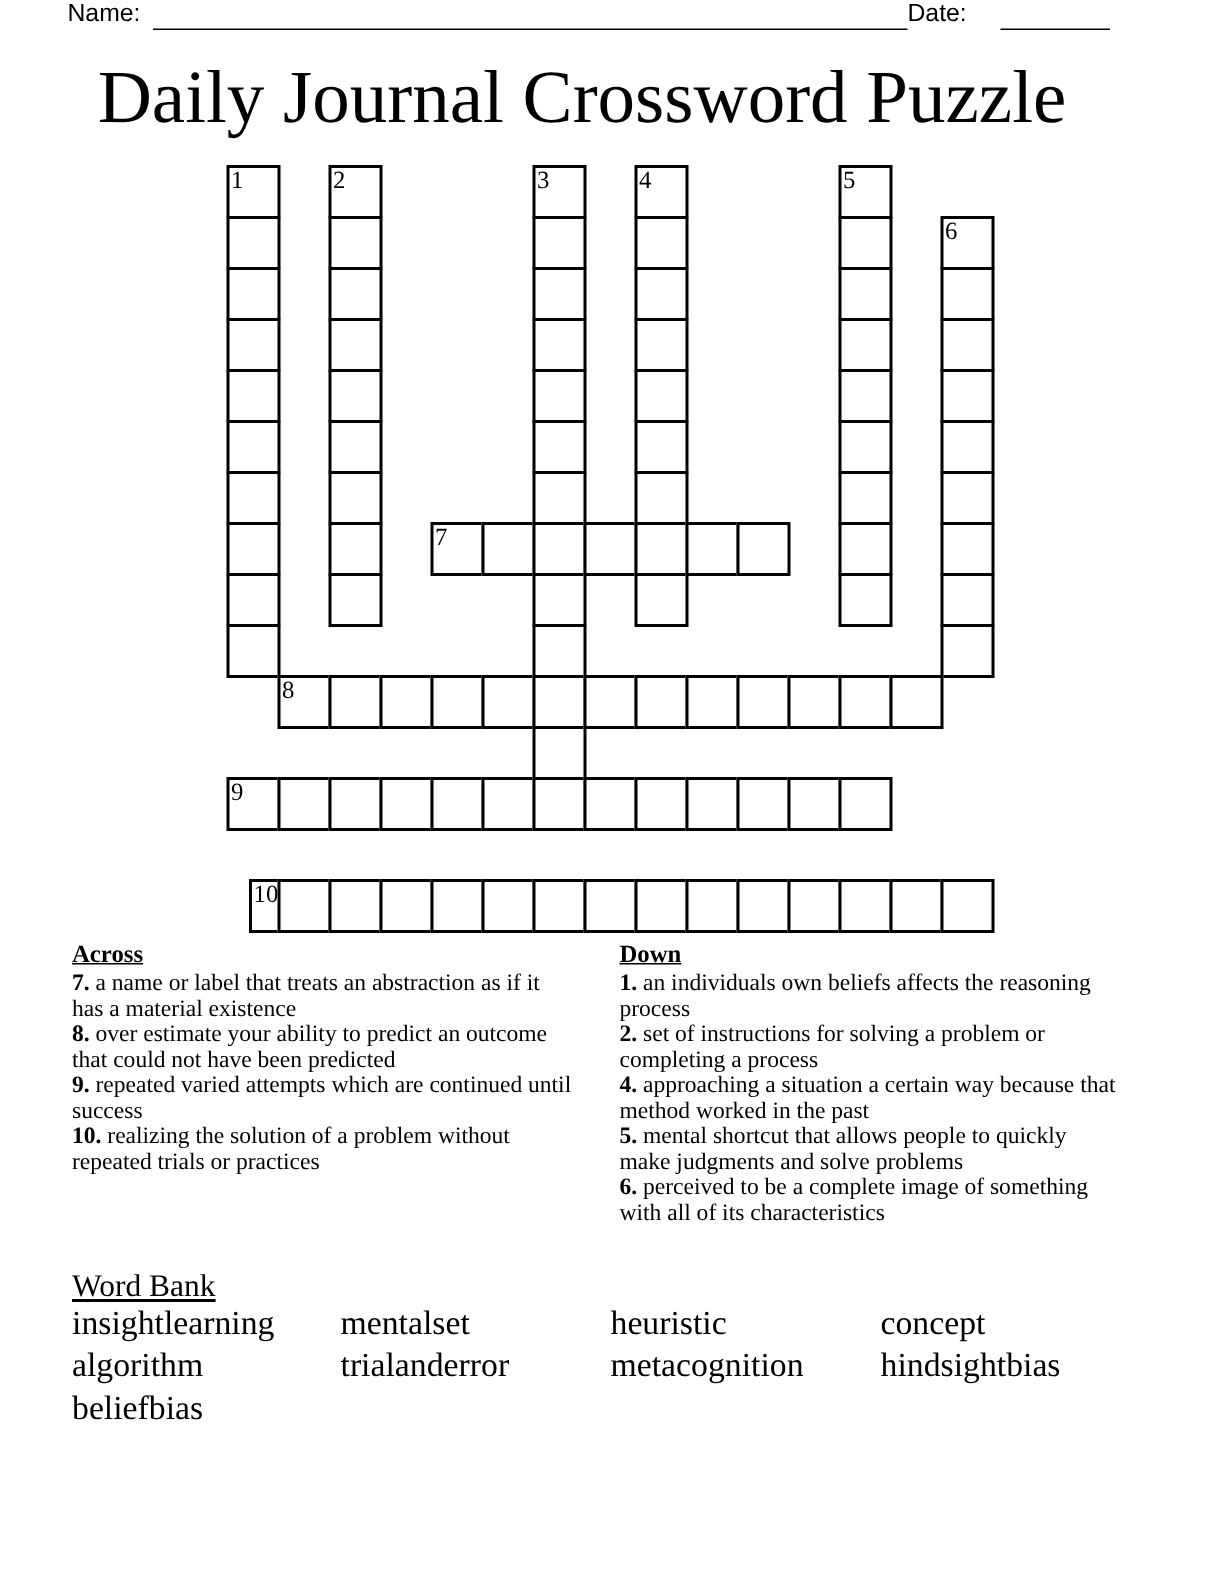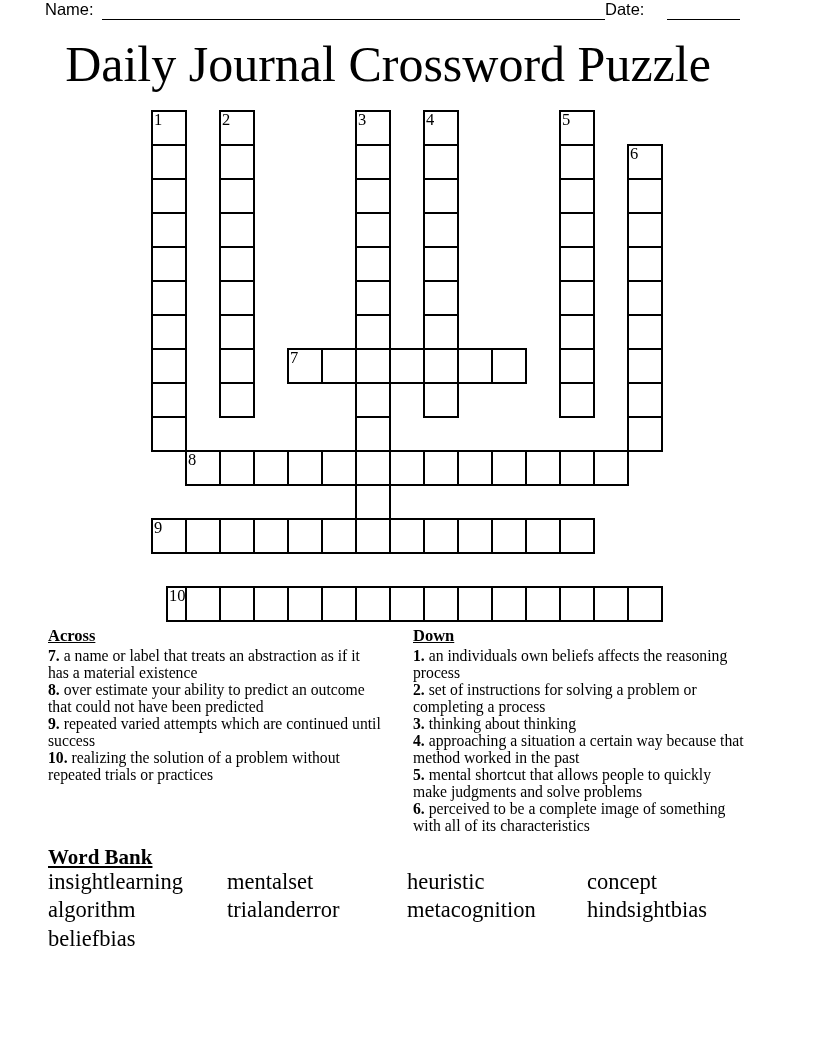--- a/index.html
+++ b/index.html
@@ -18,21 +18,21 @@
   .cell { position:absolute; width:36px; height:36px; box-sizing:border-box;
           border:2px solid #000; background:#fff; }
   .cellnum { position:absolute; left:1px; top:-1px; font-size:16.5px; line-height:1.1;
              font-family:"Liberation Serif", serif; }
   
   .clue-col { position:absolute; top:627px; }
   .clue-heading { font-size:16.5px; font-weight:bold; text-decoration:underline; line-height:18px; margin:0 0 2px 0; }
   .clue { font-size:15.7px; line-height:17px; }
   .clue b { font-weight:bold; }
   
-  .wb-heading { position:absolute; left:48px; top:844px; font-size:21px; font-weight:bold;
+  .wb-heading { position:absolute; left:48px; top:844px; font-size:21px; font-weight:normal;
                 text-decoration:underline; line-height:26px; }
   .wb-list { position:absolute; left:48px; top:868px; width:720px; display:grid;
              grid-template-columns:179px 180px 180px auto; font-size:22.5px; line-height:28.4px; }
 </style>
 </head>
 <body>
 
 <div class="page">
 
   <span class="hdr-label" style="left:45px; top:0;">Name:</span>
@@ -180,21 +180,20 @@
         <div class="clue"><b>9.</b> <span>repeated varied attempts which are continued until success</span></div>
         <div class="clue"><b>10.</b> <span>realizing the solution of a problem without repeated trials or practices</span></div>
       </div>
   </div>
 
   <div class="clue-col" style="left:413px; width:334px;">
     <div class="clue-heading">Down</div>
     <div>
         <div class="clue"><b>1.</b> <span>an individuals own beliefs affects the reasoning process</span></div>
         <div class="clue"><b>2.</b> <span>set of instructions for solving a problem or completing a process</span></div>
-        <div class="clue"><b>3.</b> <span>thinking about thinking</span></div>
         <div class="clue"><b>4.</b> <span>approaching a situation a certain way because that method worked in the past</span></div>
         <div class="clue"><b>5.</b> <span>mental shortcut that allows people to quickly make judgments and solve problems</span></div>
         <div class="clue"><b>6.</b> <span>perceived to be a complete image of something with all of its characteristics</span></div>
       </div>
   </div>
 
   <div class="wb-heading">Word Bank</div>
   <div class="wb-list">
       <span>insightlearning</span>
       <span>mentalset</span>

